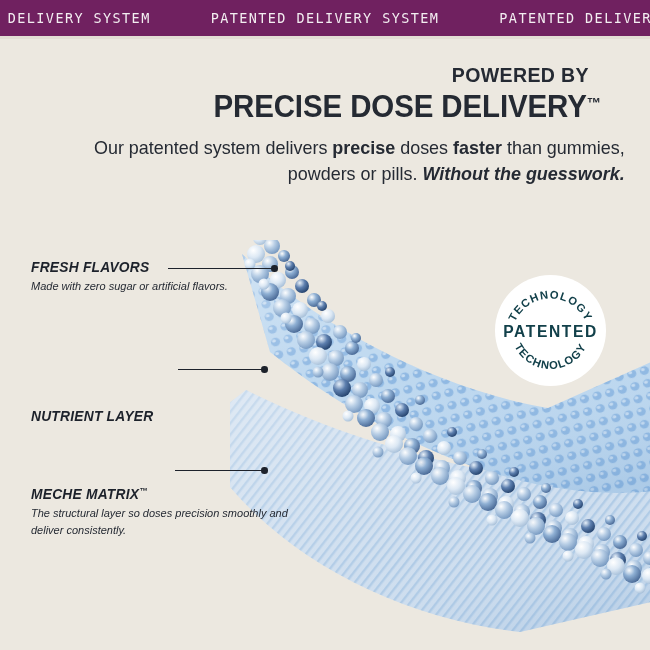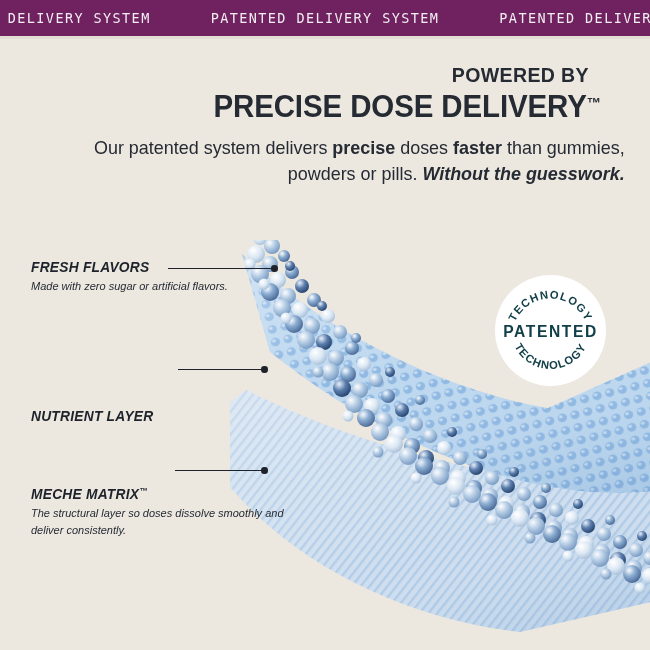--- a/index.html
+++ b/index.html
@@ -445,16 +445,16 @@
     <p class="callout-title"><span>FRESH FLAVORS</span><span class="tm"></span></p>
     <p class="callout-body">Made with zero sugar or artificial flavors.</p>
   </div>
 
   <div class="callout" id="callout-nutrient">
     <p class="callout-title"><span>NUTRIENT LAYER</span><span class="tm"></span></p>
   </div>
 
   <div class="callout" id="callout-meche">
     <p class="callout-title"><span>MECHE MATRIX</span><span class="tm">™</span></p>
-    <p class="callout-body">The structural layer so doses dissolve smoothly and deliver consistently.</p>
+    <p class="callout-body">The structural layer so doses precision smoothly and deliver consistently.</p>
   </div>
 
 </div>
 
 </body></html>

